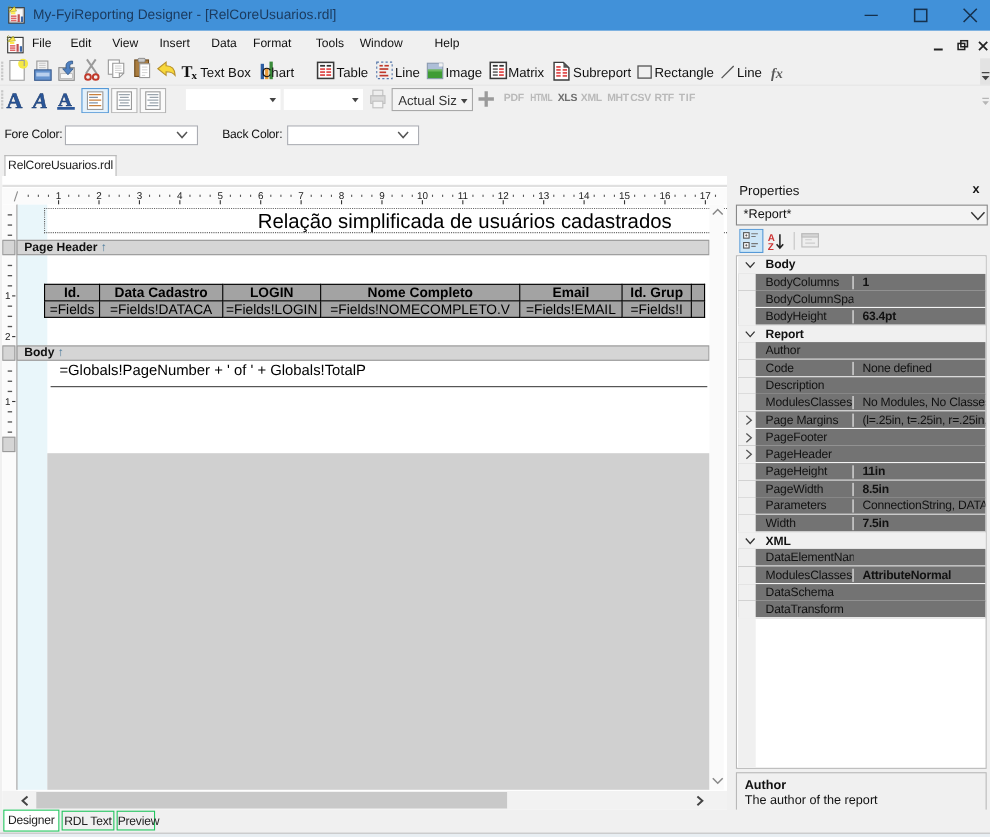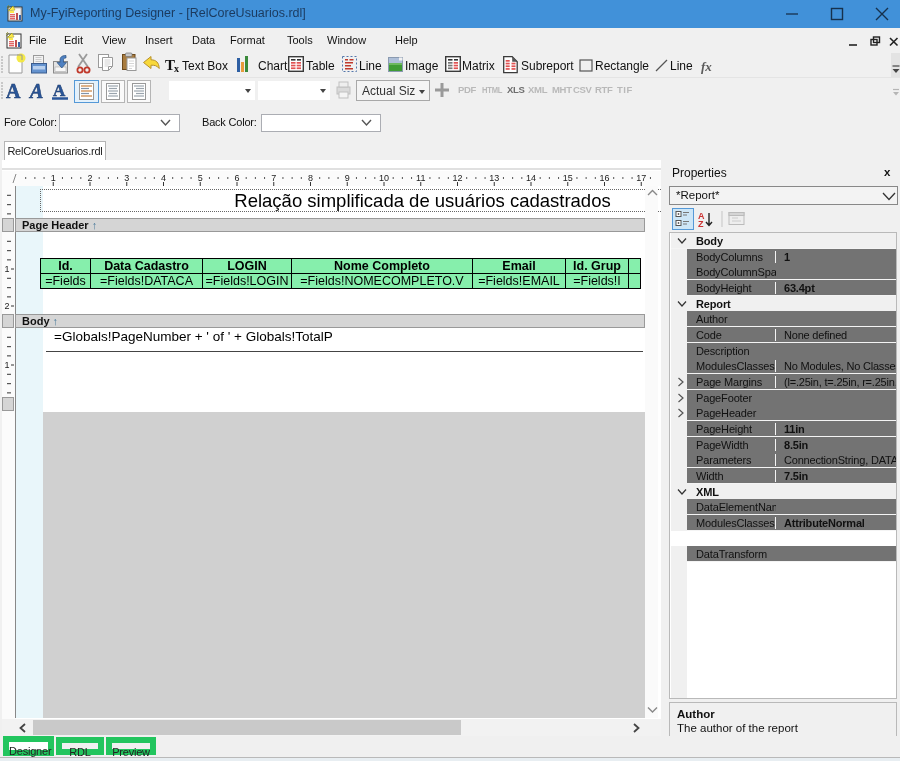--- a/index.html
+++ b/index.html
@@ -12,30 +12,30 @@
   .menuitem { position:absolute; top:34px; font-size:11px; color:#111; }
   .tblabel { position:absolute; font-size:12px; color:#111; }
   .combo { position:absolute; background:#fff; border:1px solid #abadb3; }
   .cmbarr { position:absolute; width:0; height:0; border-left:3.5px solid transparent; border-right:3.5px solid transparent; border-top:4px solid #444; }
   .exportbtn { position:absolute; top:84px; font-size:9.5px; font-weight:bold; color:#b9b9b9; letter-spacing:-0.3px; }
   #doctab { left:4px; top:141px; width:102px; height:19px; background:#fff; border:1px solid #b5b5b5; border-bottom:none; font-size:11px; color:#222; text-align:center; line-height:18px; letter-spacing:-0.2px; }
   #design { left:2px; top:160px; width:659px; height:576px; background:#fff; overflow:hidden; }
   .band { position:absolute; left:13px; width:630px; height:14px; background:#d5d5d5; border:1px solid #999; font-size:11px; font-weight:bold; color:#111; line-height:12px; padding-left:6px; }
   .bandl { position:absolute; left:0px; width:12px; height:14px; background:#d5d5d5; border:1px solid #999; }
   .uparr { color:#4a7a9b; font-weight:normal; }
-  .tbl { position:absolute; border-collapse:collapse; background:#86efac; }
+  .tbl { position:absolute; border-collapse:collapse; background:#a3a3a3; }
   .tbl td { border:1px solid #000; font-size:12.5px; padding:0; text-align:center; white-space:nowrap; overflow:hidden; height:14px; }
   #props { left:661px; top:160px; width:239px; height:601px; background:#f0f0f0; }
   .prow { position:absolute; left:1px; width:225px; height:16px; font-size:11px; color:#111; background:#737373; border-bottom:1px solid #f4f4f4; }
   .prow .nm { position:absolute; left:25px; top:2px; white-space:nowrap; overflow:hidden; width:80px; letter-spacing:-0.15px; }
   .prow .vl { position:absolute; left:104px; top:2px; white-space:nowrap; overflow:hidden; width:121px; border-left:1px solid #f3f3f3; padding-left:8px; letter-spacing:-0.2px; }
   .cat { background:#f0f0f0; font-weight:bold; }
   .cat .nm { left:25px; width:190px; }
   .gut { position:absolute; left:0; top:0; width:16px; height:16px; background:#f0f0f0; }
-  .btab { position:absolute; top:0px; height:21px; border:6px solid #22c55e; background:#f0f0f0; font-size:11px; color:#222; text-align:center; line-height:19px; letter-spacing:-0.2px; }
+  .btab { position:absolute; top:0px; height:21px; border:1px solid #22c55e; background:#f0f0f0; font-size:11px; color:#222; text-align:center; line-height:19px; letter-spacing:-0.2px; }
 </style>
 </head>
 <body>
 
 <div class="abs" id="titlebar"></div>
 <svg class="abs" style="left:7px;top:5px;" width="17" height="17" viewBox="0 0 17 17">
   <rect x="1" y="2" width="14" height="14" fill="#fff" stroke="#333"></rect>
   <rect x="2" y="3" width="12" height="12" fill="#f8f8f8" stroke="#888" stroke-width="0.5"></rect>
   <path d="M1 6 L6 1 L8 5 Z" fill="#ffe94a" stroke="#a7a72c" stroke-width="0.6"></path>
   <path d="M0 4 l3-3 M0 2 l2-2 M2 5 l4-4" stroke="#8a8a20" stroke-width="0.7"></path>
@@ -195,21 +195,21 @@
         </g>
       </g>
       <rect x="580" y="8" width="12" height="11" fill="none" stroke="#555" stroke-width="1.2"></rect>
       <path d="M656 19 L667 8" stroke="#555" stroke-width="1.2"></path>
       <rect x="891" y="1" width="9" height="24" fill="#e3e3e3"></rect>
       <path d="M892.5 17 l3.5 4 3.5-4 z" fill="#444"></path>
       <path d="M892.5 14 h7" stroke="#444" stroke-width="1.2"></path>
     </svg>
   </div>
 <span class="tblabel" style="left:182px;top:59px;">Text Box</span>
-<span class="tblabel" style="left:258px;top:59px;text-align:center;">Chart</span>
+<span class="tblabel" style="left:238px;top:59px;text-align:center;">Chart</span>
 <span class="tblabel" style="left:306px;top:59px;">Table</span>
 <span class="tblabel" style="left:359px;top:59px;">Line</span>
 <span class="tblabel" style="left:405px;top:59px;">Image</span>
 <span class="tblabel" style="left:462px;top:59px;">Matrix</span>
 <span class="tblabel" style="left:521px;top:59px;">Subreport</span>
 <span class="tblabel" style="left:595px;top:59px;">Rectangle</span>
 <span class="tblabel" style="left:670px;top:59px;">Line</span>
 <span class="tblabel" style="left:701px;top:59px;color:#5a5a5a;font-style:italic;font-weight:bold;font-family:'Liberation Serif',serif;font-size:13px;">fx</span>
 
 <div class="abs" style="left:0;top:78px;width:900px;height:25px;background:#f0f0f0;"></div>
@@ -603,29 +603,34 @@
       <div class="prow" style="top:266px;">
         <div class="gut"></div>
         <span class="nm">DataElementNam</span>
         <span class="vl" style=""></span>
       </div>
       <div class="prow" style="top:282px;">
         <div class="gut"></div>
         <span class="nm">ModulesClasses</span>
         <span class="vl" style="font-weight:bold;">AttributeNormal</span>
       </div>
+      <div class="prow" style="top:298px;">
+        <div class="gut"></div>
+        <span class="nm">DataSchema</span>
+        <span class="vl" style=""></span>
+      </div>
       <div class="prow" style="top:313px;">
         <div class="gut"></div>
         <span class="nm">DataTransform</span>
         <span class="vl" style=""></span>
       </div>
       <div style="position:absolute;left:1px;top:329px;width:16px;height:140px;background:#f0f0f0;"></div>
     </div>
   <div class="abs" style="left:8px;top:542px;width:228px;height:53px;background:#f0f0f0;border:1px solid #b9b9b9;font-size:11.5px;color:#111;padding:4px 7px;line-height:14px;"><b>Author</b><br>The author of the report</div>
 </div>
 
 <div class="abs" style="left:0;top:736px;width:900px;height:21px;background:#f0f0f0;">
   <div class="btab" style="left:3px;width:51px;background:#fff;height:20px;">Designer</div>
   <div class="btab" style="left:56px;width:48px;top:1px;height:18px;">RDL Text</div>
-  <div class="btab" style="left:106px;width:50px;top:1px;height:18px;">Preview</div>
+  <div class="btab" style="left:106px;width:35px;top:1px;height:18px;">Preview</div>
 </div>
 <div class="abs" style="left:0;top:757px;width:900px;height:1px;background:#b9b9b9;"></div>
 <div class="abs" style="left:0;top:758px;width:900px;height:3px;background:#e8eef2;"></div>
 
 </body></html>

